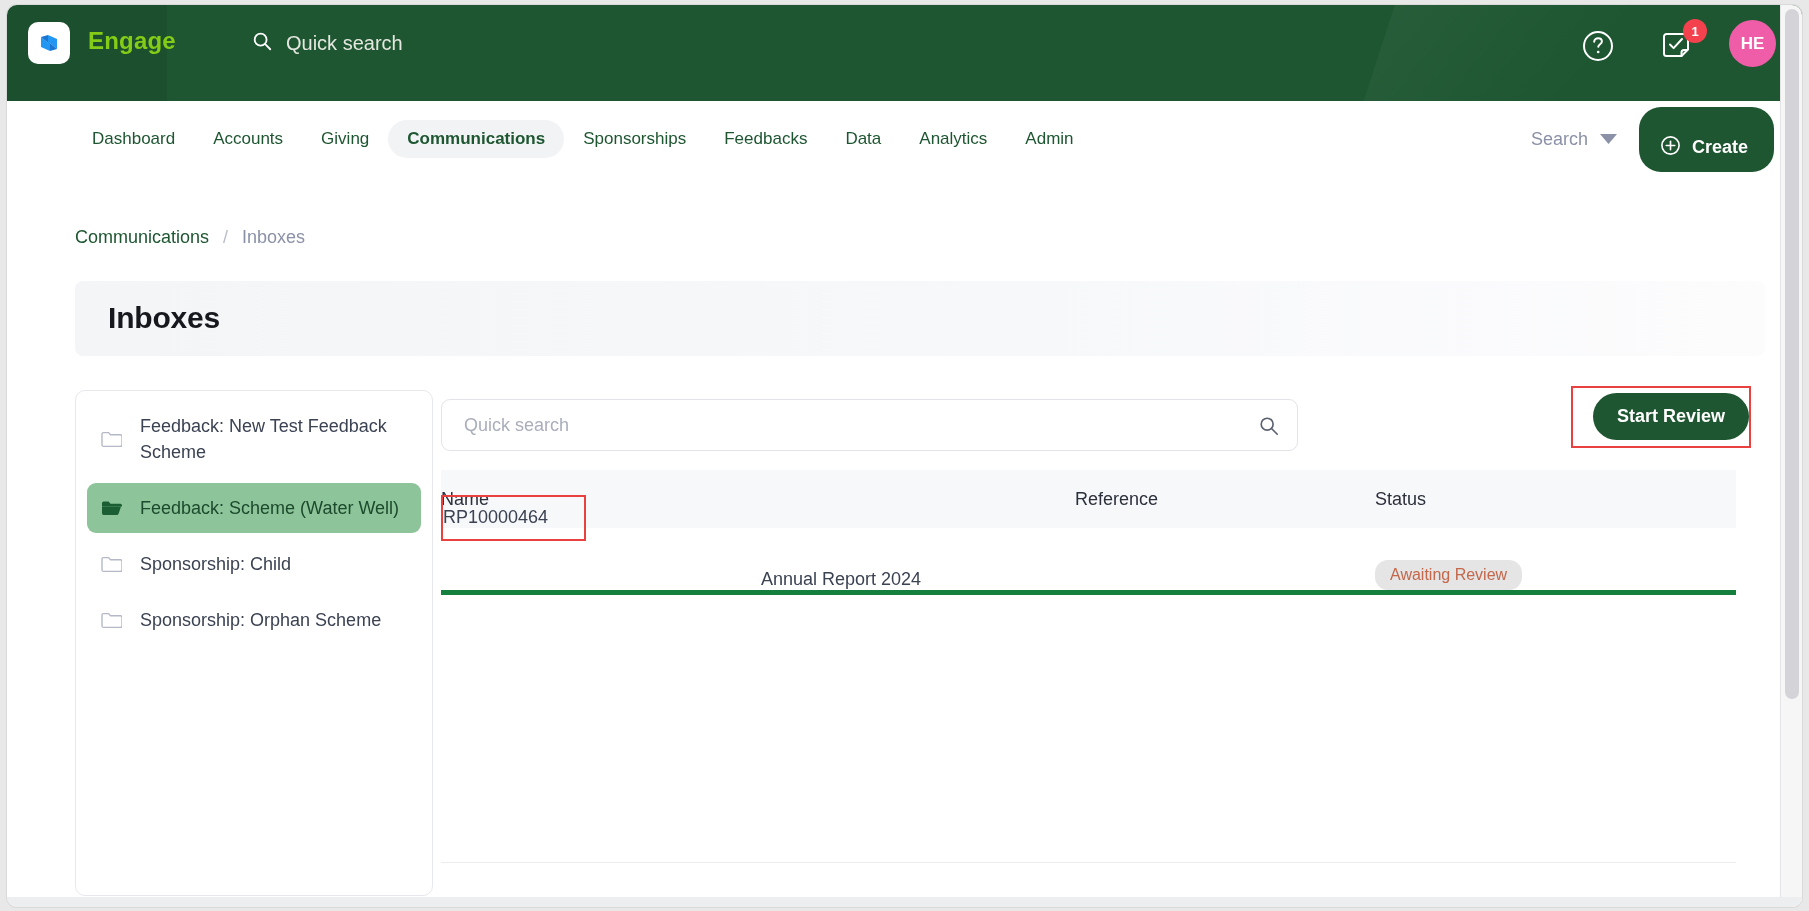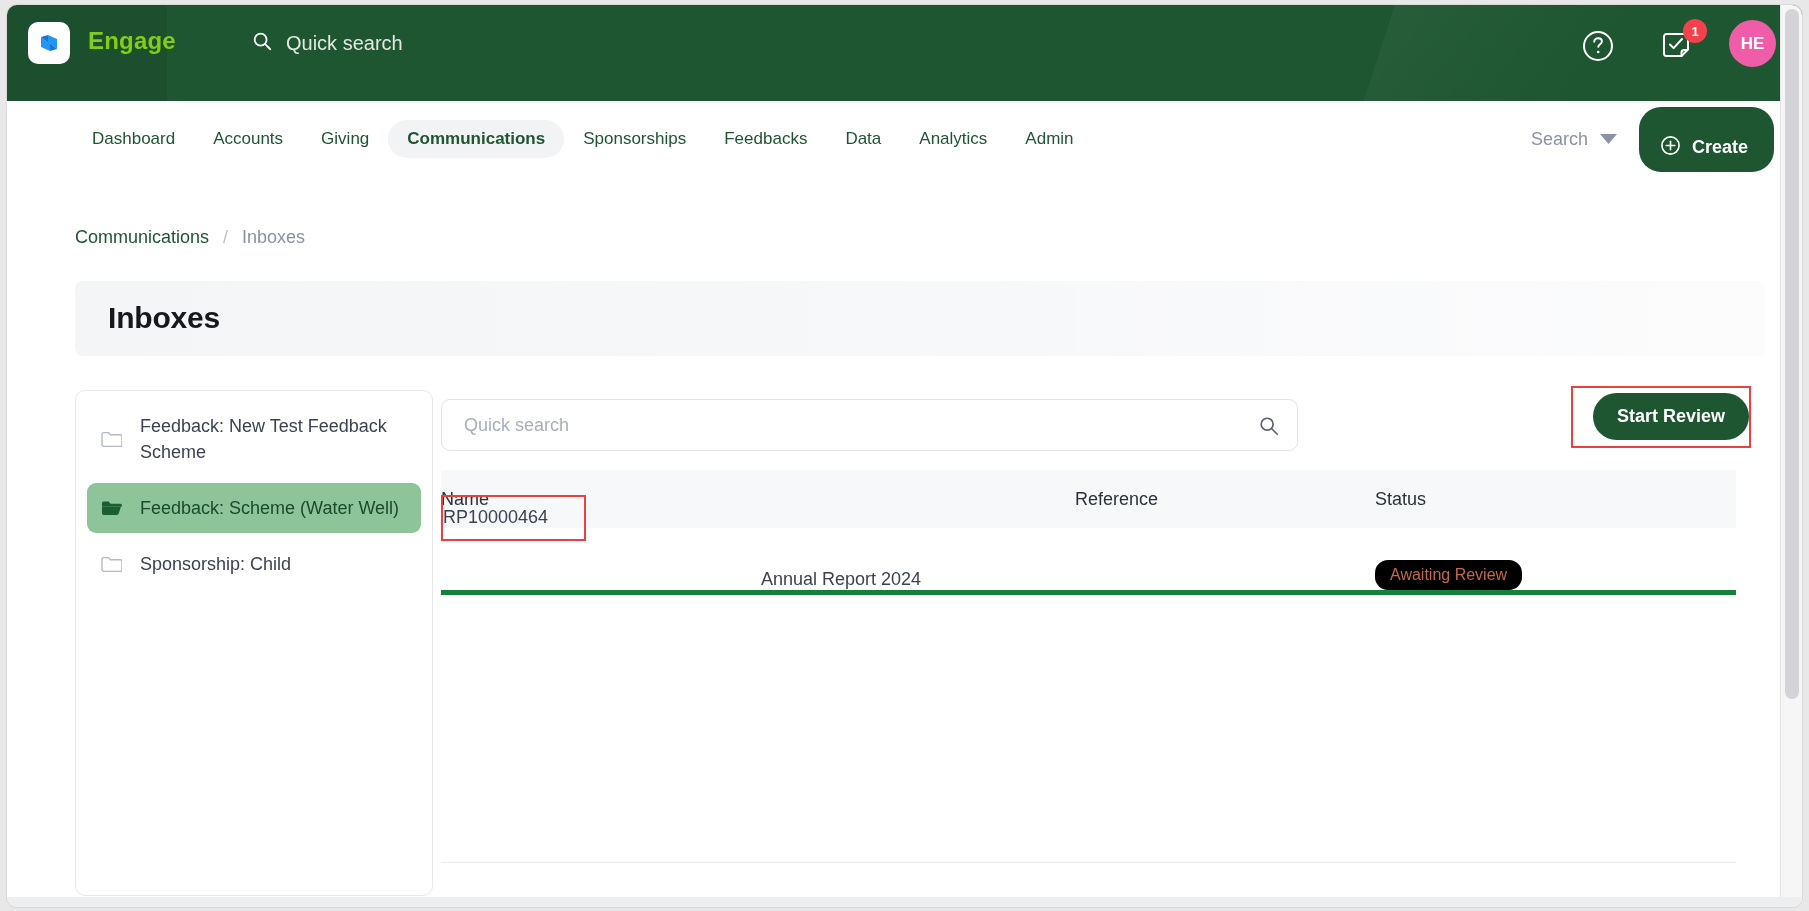--- a/index.html
+++ b/index.html
@@ -236,21 +236,21 @@
     position: absolute; left: 434px; top: 490px;
     width: 145px; height: 46px;
     border: 2px solid #e8413f;
   }
   #ref-value {
     position: absolute; left: 436px; top: 502px;
     font-size: 18px; color: #3b4252;
   }
   #status-badge {
     display: inline-block;
-    background: #000000; color: #c4674a;
+    background: #e5e5e5; color: #c4674a;
     font-size: 16px;
     border-radius: 13px;
     padding: 6px 15px;
   }
   #table-bottom-rule {
     position: absolute; left: 434px; top: 857px;
     width: 1295px; height: 1px; background: #ececee;
   }
 
   
@@ -390,20 +390,28 @@
 
     <div class="inbox-item">
       <span class="folder-ico">
         <svg width="21" height="18" viewBox="0 0 21 18" fill="none" stroke="#b4b9c6" stroke-width="1.4">
           <path d="M1 4.2a1.6 1.6 0 0 1 1.6-1.6h5l1.9 2.2h9.9a1.6 1.6 0 0 1 1.6 1.6v8.4a1.6 1.6 0 0 1-1.6 1.6H2.6A1.6 1.6 0 0 1 1 14.6z" stroke-linejoin="round"></path>
         </svg>
       </span>
       <span class="inbox-label">Sponsorship: Child</span>
     </div>
 
+    <div class="inbox-item">
+      <span class="folder-ico">
+        <svg width="21" height="18" viewBox="0 0 21 18" fill="none" stroke="#b4b9c6" stroke-width="1.4">
+          <path d="M1 4.2a1.6 1.6 0 0 1 1.6-1.6h5l1.9 2.2h9.9a1.6 1.6 0 0 1 1.6 1.6v8.4a1.6 1.6 0 0 1-1.6 1.6H2.6A1.6 1.6 0 0 1 1 14.6z" stroke-linejoin="round"></path>
+        </svg>
+      </span>
+      <span class="inbox-label">Sponsorship: Orphan Scheme</span>
+    </div>
   </div>
 
   <div id="search-box">
     <input id="search-input" type="text" placeholder="Quick search" style="">
     <span id="search-submit-icon">
       <svg width="22" height="22" viewBox="0 0 24 24" fill="none" stroke="#5a6070" stroke-width="1.8">
         <circle cx="10" cy="10" r="6.5"></circle>
           <line x1="15" y1="15" x2="21" y2="21" stroke-linecap="round"></line>
       </svg>
     </span>

